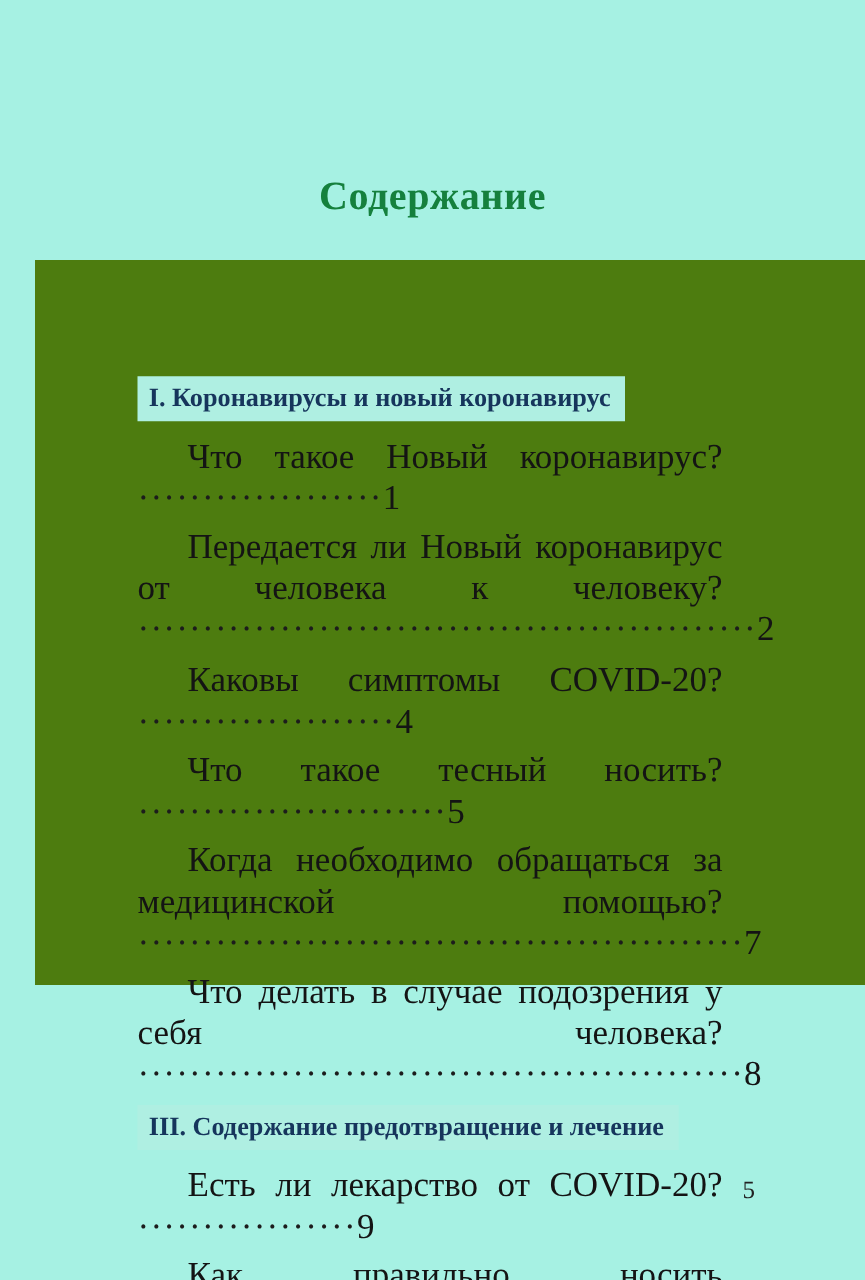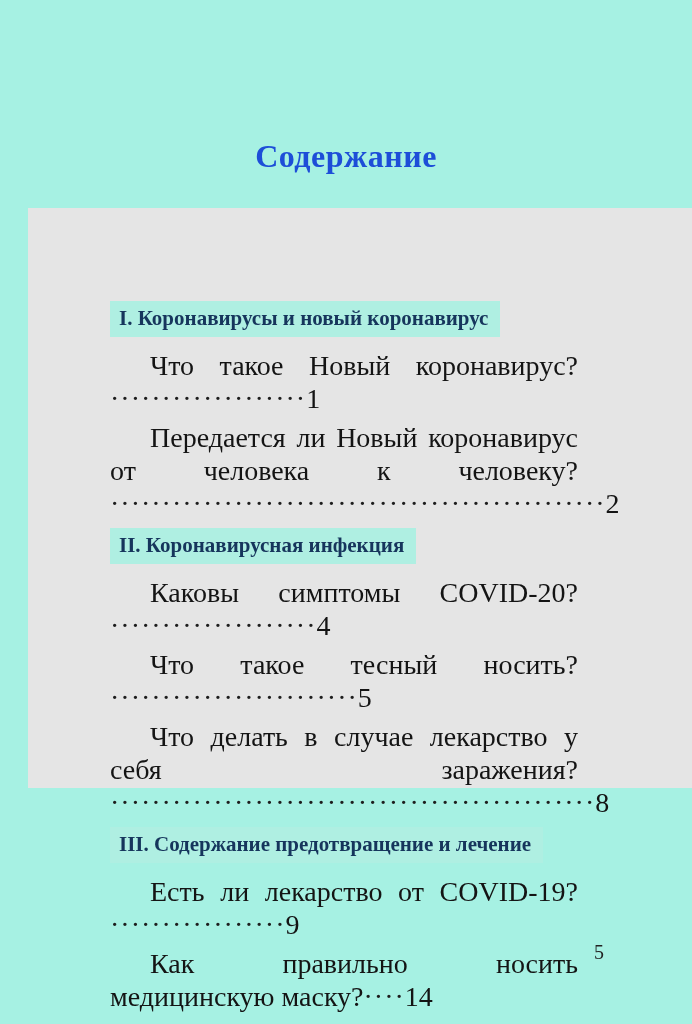--- a/index.html
+++ b/index.html
@@ -15,31 +15,31 @@
   }
 
   .page-title {
     position: absolute;
     top: 138px;
     left: 0;
     width: 692px;
     text-align: center;
     font-size: 32px;
     font-weight: bold;
-    color: #1d4ed8;
+    color: #15803d;
     letter-spacing: 0.5px;
   }
 
   .content-box {
     position: absolute;
     left: 28px;
     top: 208px;
     width: 664px;
     height: 580px;
-    background: #e5e5e5;
+    background: #4d7c0f;
   }
 
   .toc {
     position: absolute;
     left: 82px;
     top: 93px;
     width: 468px;
   }
 
   .section { margin-top: 8px; }
@@ -92,29 +92,29 @@
   <div class="content-box">
     <div class="toc">
 
       <div class="section">
         <div class="section-heading">I. Коронавирусы и новый коронавирус</div>
         <p class="toc-entry"><span>Что такое Новый коронавирус?</span><span class="leader">···················</span><span class="pnum">1</span></p>
         <p class="toc-entry"><span>Передается ли Новый коронавирус от человека к человеку?</span><span class="leader">················································</span><span class="pnum">2</span></p>
       </div>
 
       <div class="section">
-        <div class="section-heading">II. Коронавирусная инфекция</div>
         <p class="toc-entry"><span>Каковы симптомы COVID-20?</span><span class="leader">····················</span><span class="pnum">4</span></p>
         <p class="toc-entry"><span>Что такое тесный носить?</span><span class="leader">························</span><span class="pnum">5</span></p>
-        <p class="toc-entry"><span>Что делать в случае лекарство у себя заражения?</span><span class="leader">···············································</span><span class="pnum">8</span></p>
+        <p class="toc-entry"><span>Когда необходимо обращаться за медицинской помощью?</span><span class="leader">···············································</span><span class="pnum">7</span></p>
+        <p class="toc-entry"><span>Что делать в случае подозрения у себя человека?</span><span class="leader">···············································</span><span class="pnum">8</span></p>
       </div>
 
       <div class="section">
         <div class="section-heading">III. Содержание предотвращение и лечение</div>
-        <p class="toc-entry"><span>Есть ли лекарство от COVID-19?</span><span class="leader">·················</span><span class="pnum">9</span></p>
+        <p class="toc-entry"><span>Есть ли лекарство от COVID-20?</span><span class="leader">·················</span><span class="pnum">9</span></p>
         <p class="toc-entry"><span>Как правильно носить медицинскую маску?</span><span class="leader">····</span><span class="pnum">14</span></p>
       </div>
 
     </div>
   </div>
 
   <div class="folio">5</div>
 
 </div>
 

